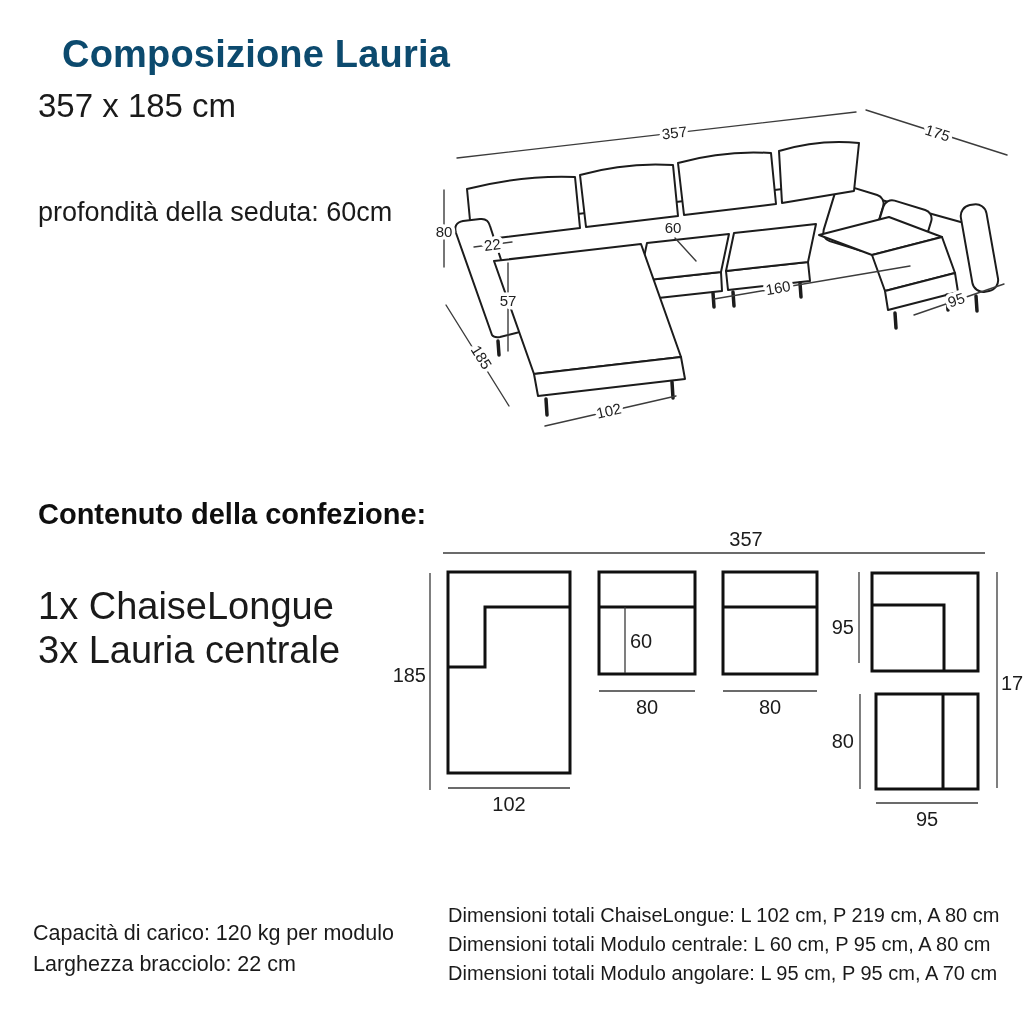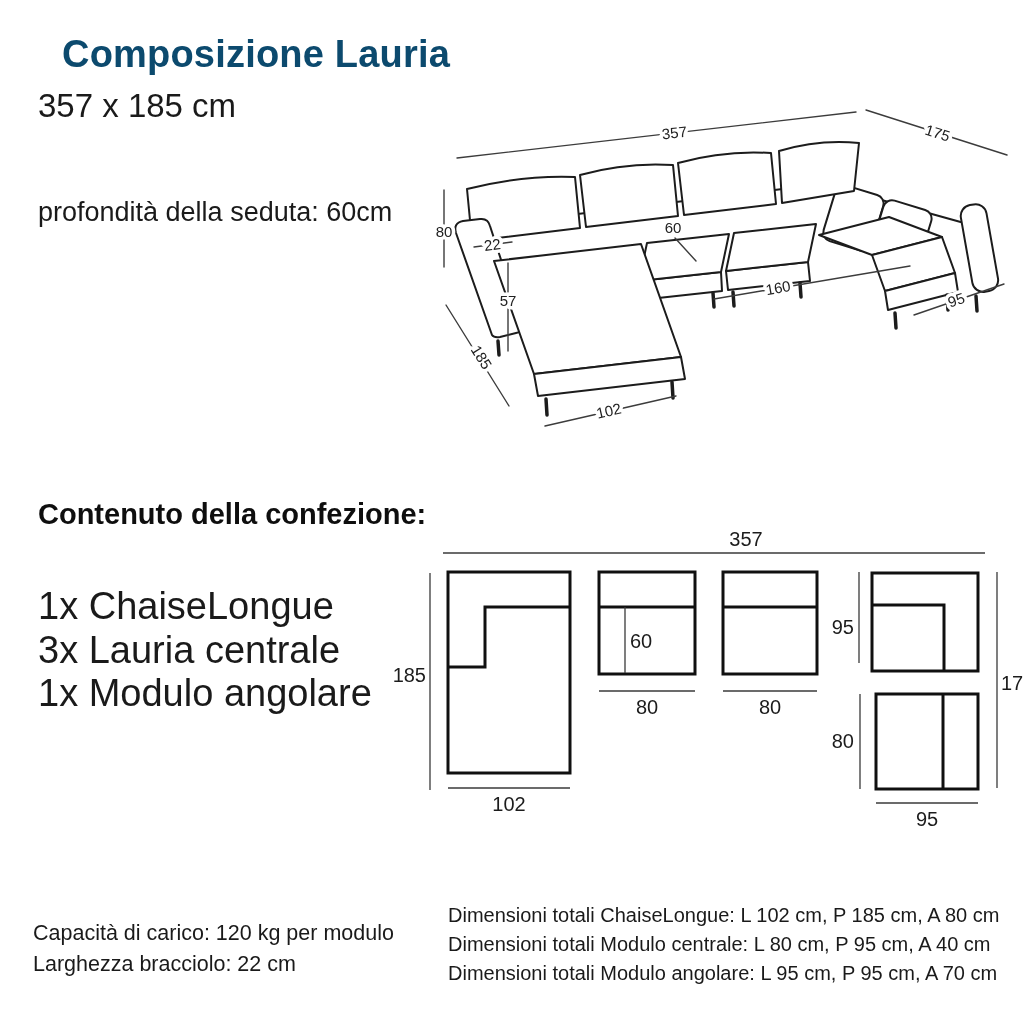--- a/index.html
+++ b/index.html
@@ -101,21 +101,20 @@
   <text class="dim-label" x="43" y="267" transform="rotate(58 43 267)">185</text>
   <text class="dim-label" x="176" y="323" transform="rotate(-13 176 323)">102</text>
   <text class="dim-label" x="345" y="200" transform="rotate(-10 345 200)">160</text>
   <text class="dim-label" x="524" y="212" transform="rotate(-19 524 212)">95</text>
 </svg>
 
 <div class="abs pkg-heading">Contenuto della confezione:</div>
 <div class="abs pkg-items">
   <div>1x ChaiseLongue</div>
   <div>3x Lauria centrale</div>
-  <div>1x Modulo angolare</div>
 </div>
 
 <svg class="abs" style="left:380px;top:530px;" width="644" height="310" viewBox="0 0 644 310">
 
   <line class="sch-thin" x1="63" y1="23" x2="605" y2="23"></line>
   <text class="sch-label" x="366" y="16" text-anchor="middle">357</text>
 
   <rect class="sch-rect" x="68" y="42" width="122" height="201"></rect>
   <path class="sch-thick" d="M190,77 L105,77 L105,137 L68,137"></path>
   <line class="sch-thin" x1="50" y1="43" x2="50" y2="260"></line>
@@ -150,16 +149,16 @@
 
   <line class="sch-thin" x1="617" y1="42" x2="617" y2="258"></line>
   <text class="sch-label" x="621" y="160" text-anchor="start">175</text>
 </svg>
 
 <div class="abs footer-left">
   <div>Capacità di carico: 120 kg per modulo</div>
   <div>Larghezza bracciolo: 22 cm</div>
 </div>
 <div class="abs footer-right">
-  <div>Dimensioni totali ChaiseLongue: L 102 cm, P 185 cm, A 80 cm</div>
-  <div>Dimensioni totali Modulo centrale: L 80 cm, P 95 cm, A 40 cm</div>
+  <div>Dimensioni totali ChaiseLongue: L 102 cm, P 219 cm, A 80 cm</div>
+  <div>Dimensioni totali Modulo centrale: L 60 cm, P 95 cm, A 80 cm</div>
   <div>Dimensioni totali Modulo angolare: L 95 cm, P 95 cm, A 70 cm</div>
 </div>
 
 </body></html>

